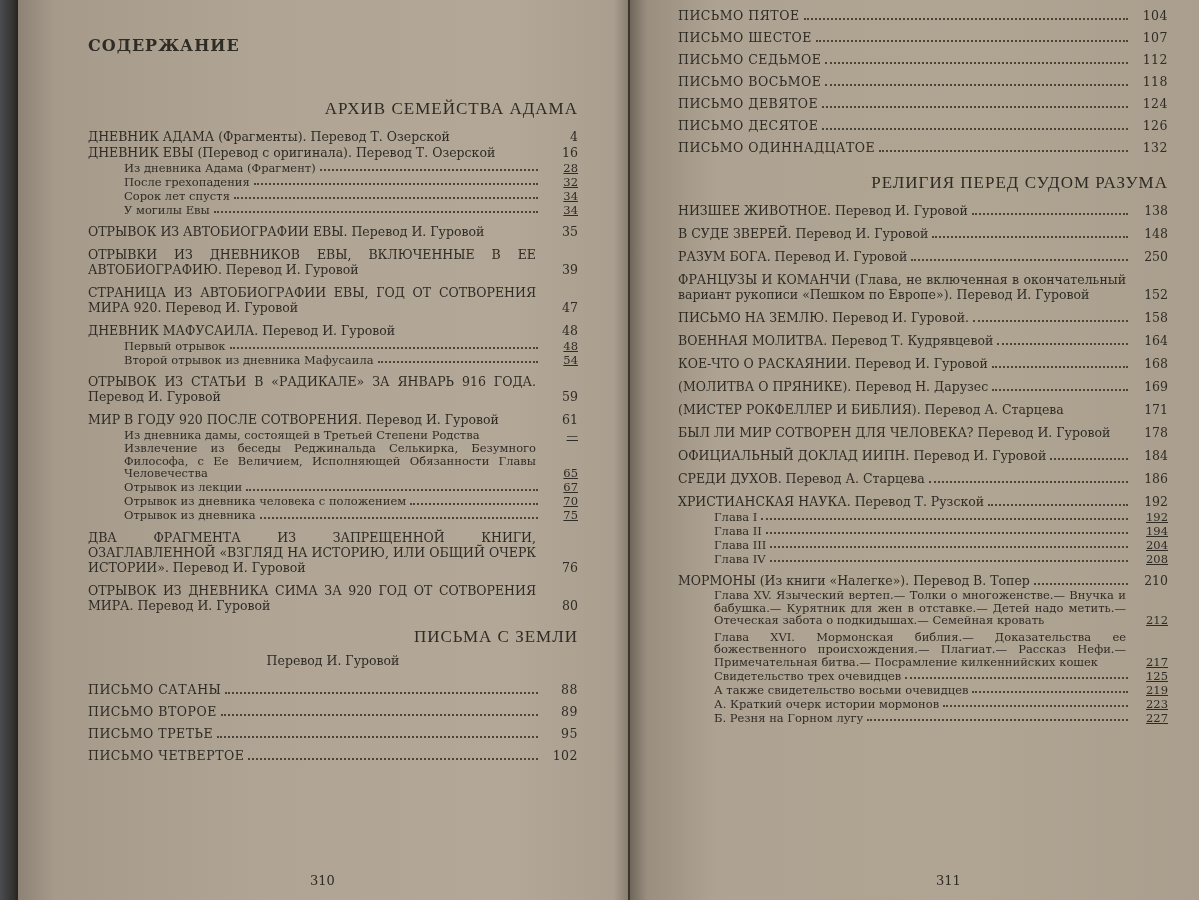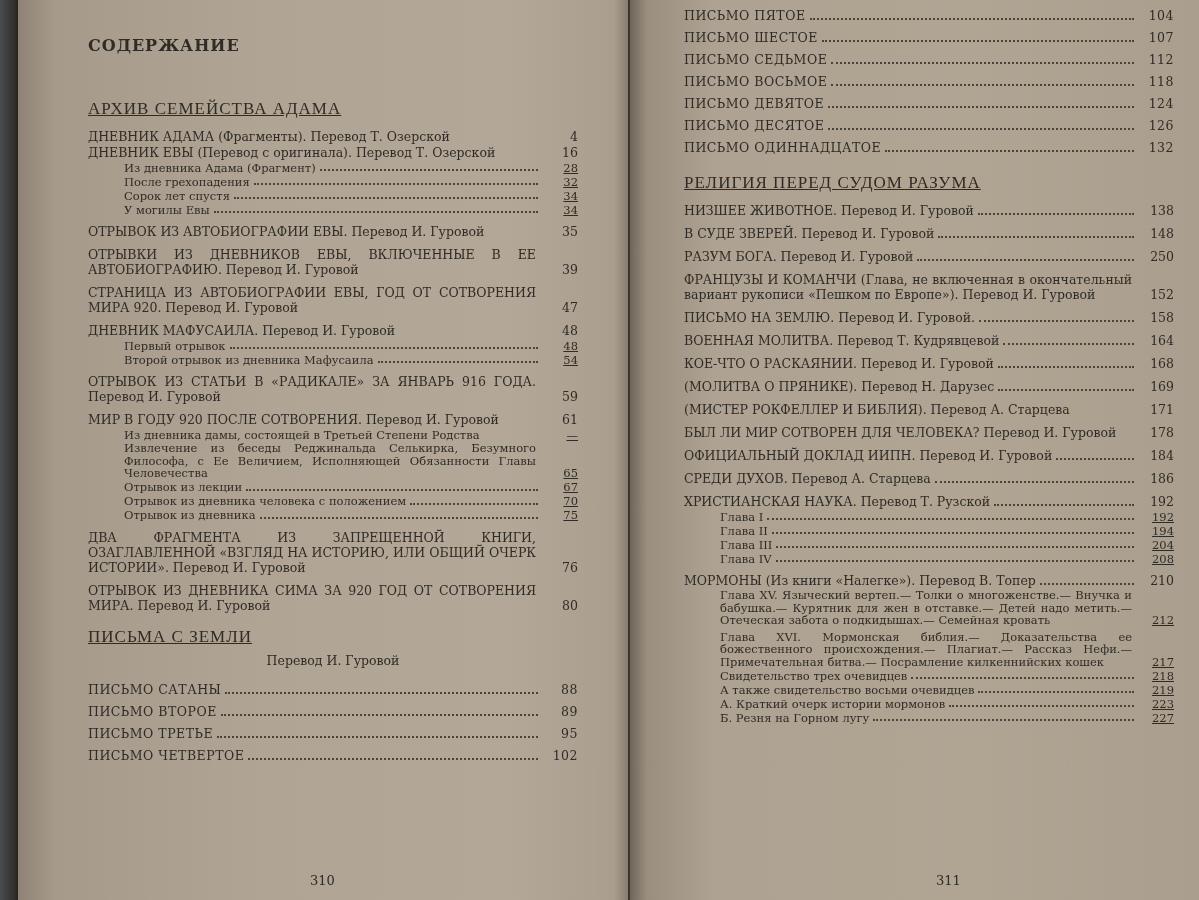--- a/index.html
+++ b/index.html
@@ -19,29 +19,29 @@
   .page.right {
     left: 630px; width: 569px;
     background: linear-gradient(90deg, #6f665a 0%, #9a8f7f 3%, #aea392 15%, #b0a593 60%, #aa9f8e 100%);
   }
   .gutter {
     position: absolute; left: 628px; top: 0; width: 4px; height: 900px;
     background: #3d352c;
   }
   .page-inner { position: absolute; }
   .left .page-inner { left: 70px; top: 30px; width: 490px; }
-  .right .page-inner { left: 54px; top: 8px; width: 490px; }
+  .right .page-inner { left: 48px; top: 8px; width: 490px; }
 
   .toc-title {
     text-align: left; font-weight: bold; letter-spacing: 1px;
     font-size: 16px; margin: 6px 0 44px 0;
   }
   .section-title {
-    text-align: left; font-size: 17px; letter-spacing: 1px;
-    margin: 8px 0 10px 0; font-family: "Liberation Serif", serif; text-decoration: underline;
+    text-align: right; font-size: 17px; letter-spacing: 1px;
+    margin: 8px 0 10px 0; font-family: "Liberation Serif", serif;
   }
   .section-sub {
     text-align: center; font-size: 12.5px; margin: -4px 0 14px 0;
   }
   .entry {
     display: flex; align-items: flex-end; font-size: 12.5px; line-height: 15px;
     margin-bottom: 8px;
   }
   .entry.tight { margin-bottom: 1px; }
   .entry .title { flex: 1; padding-right: 6px; text-align: justify; }
@@ -345,21 +345,21 @@
           <span class="title wrap-title">Глава XV. Языческий вертеп.— Толки о многоженстве.— Внучка и бабушка.— Курятник для жен в отставке.— Детей надо метить.— Отеческая забота о подкидышах.— Семейная кровать</span>
           <span class="pg">212</span>
         </div>
       <div class="entry sub" style="margin-top:4px">
           <span class="title wrap-title">Глава XVI. Мормонская библия.— Доказательства ее божественного происхождения.— Плагиат.— Рассказ Нефи.— Примечательная битва.— Посрамление килкеннийских кошек</span>
           <span class="pg">217</span>
         </div>
       <div class="entry sub row">
           <span class="t">Свидетельство трех очевидцев</span>
           <span class="leader"></span>
-          <span class="pg">218</span>
+          <span class="pg">125</span>
         </div>
       <div class="entry sub row">
           <span class="t">А также свидетельство восьми очевидцев</span>
           <span class="leader"></span>
           <span class="pg">219</span>
         </div>
       <div class="entry sub row">
           <span class="t">А. Краткий очерк истории мормонов</span>
           <span class="leader"></span>
           <span class="pg">223</span>

